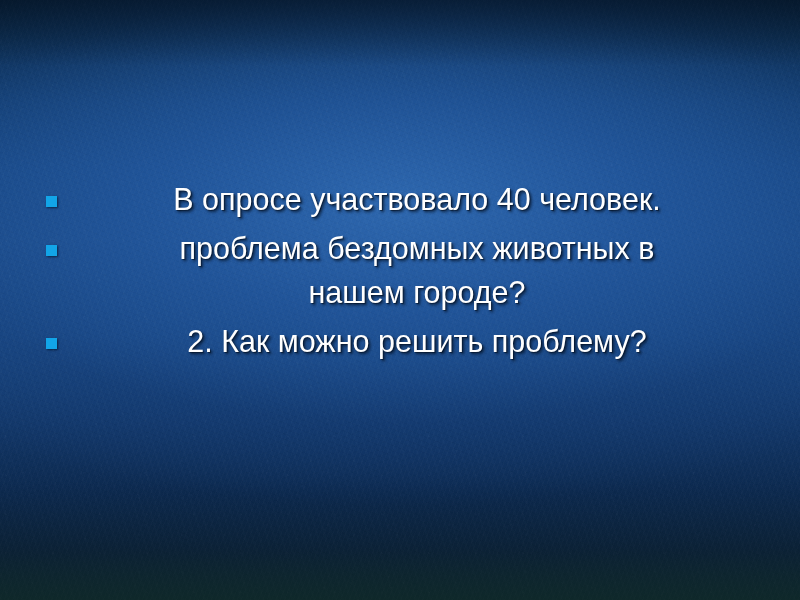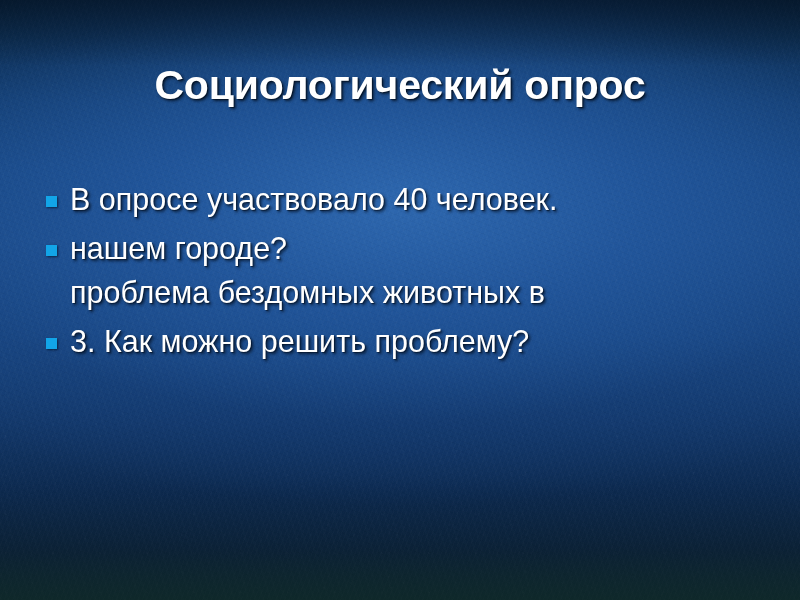--- a/index.html
+++ b/index.html
@@ -124,20 +124,21 @@
 
   .bullet-item {
     position: relative;
     padding-left: 26px;
     margin: 0 0 6px 0;
     color: #ffffff;
     font-size: 30.5px;
     line-height: 1.42;
     text-shadow: 2px 2px 3px rgba(2,14,30,.80),
                  1px 1px 0 rgba(2,14,30,.50);
+    text-align: center;
   }
 
   
   .bullet-item > .marker {
     position: absolute;
     left: 2px;
     top: 18px;
     width: 11px;
     height: 11px;
     background: #12a5e8;
@@ -153,32 +154,31 @@
 
 <div id="slide">
 
   <div class="tex-a"></div>
   <div class="tex-b"></div>
   <div class="tex-c"></div>
   <div class="vignette"></div>
 
   <div class="content">
 
-    <div class="title">Социологический опрос</div>
 
     <ul class="body-list">
         <li class="bullet-item">
           <span class="marker" style="background: rgb(18, 165, 232);"></span>
           <span class="line">В опросе участвовало 40 человек.</span>
         </li>
         <li class="bullet-item">
           <span class="marker" style="background: rgb(18, 165, 232);"></span>
+          <span class="line">проблема бездомных животных в</span>
           <span class="line">нашем городе?</span>
-          <span class="line">проблема бездомных животных в</span>
         </li>
         <li class="bullet-item">
           <span class="marker" style="background: rgb(18, 165, 232);"></span>
-          <span class="line">3. Как можно решить проблему?</span>
+          <span class="line">2. Как можно решить проблему?</span>
         </li>
       </ul>
 
   </div>
 </div>
 
 </body></html>

